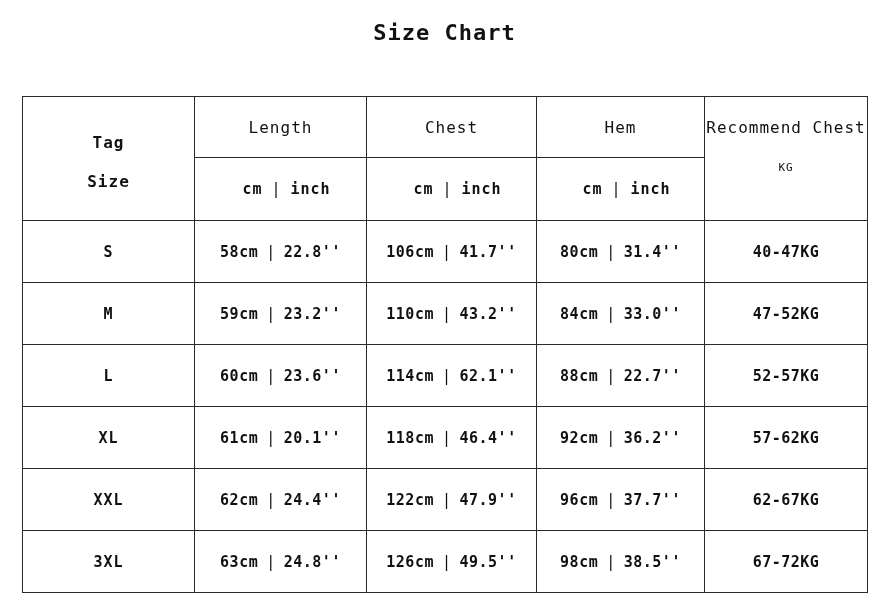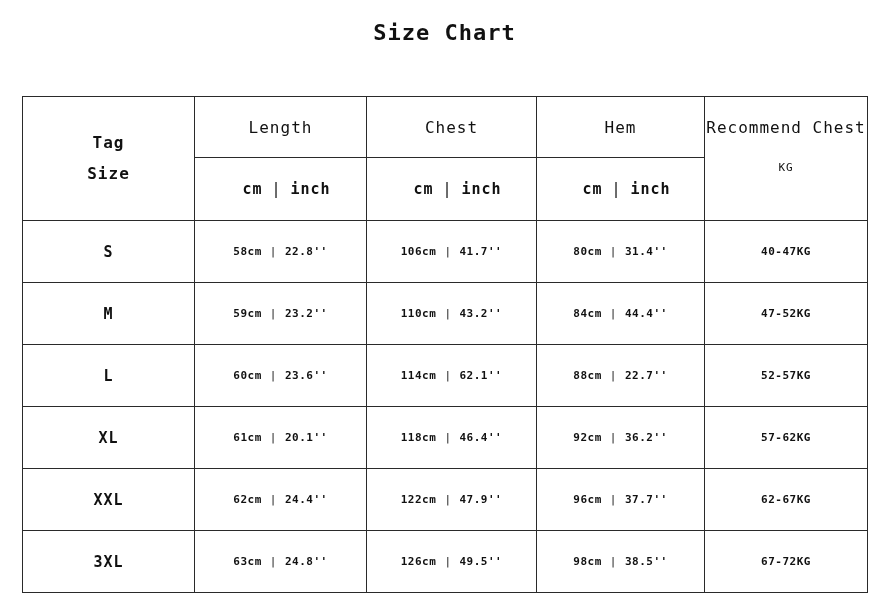--- a/index.html
+++ b/index.html
@@ -67,40 +67,41 @@
   }
   .hdr-tag {
     font-size: 16px;
     font-weight: bold;
     letter-spacing: 1px;
     height: 122px;
     line-height: 1.9;
   }
   .hdr-tag .line1, .hdr-tag .line2 {
     display: block;
+    margin-top: 8px;
   }
   .hdr-unit {
     font-size: 15px;
     font-weight: bold;
     letter-spacing: 1px;
     height: 62px;
   }
   .unit-pair {
     display: inline-block;
     white-space: nowrap;
     margin-left: 12px;
   }
   .unit-pair .sep {
     display: inline-block;
     padding: 0 9px;
     font-weight: normal;
   }
   tbody tr td {
     height: 61px;
-    font-size: 11px;
+    font-size: 15px;
     font-weight: bold;
     letter-spacing: 0.5px;
   }
   .cell-pair {
     display: inline-block;
     white-space: nowrap;
   }
   .cell-pair .sep {
     display: inline-block;
     padding: 0 8px;
@@ -178,21 +179,21 @@
 
         <tr>
           <td class="size-label">M</td>
           <td>
             <span class="cell-pair"><span>59cm</span><span class="sep">|</span><span>23.2''</span></span>
           </td>
           <td>
             <span class="cell-pair"><span>110cm</span><span class="sep">|</span><span>43.2''</span></span>
           </td>
           <td>
-            <span class="cell-pair"><span>84cm</span><span class="sep">|</span><span>44.4''</span></span>
+            <span class="cell-pair"><span>84cm</span><span class="sep">|</span><span>33.0''</span></span>
           </td>
           <td>47-52KG</td>
         </tr>
 
         <tr>
           <td class="size-label">L</td>
           <td>
             <span class="cell-pair"><span>60cm</span><span class="sep">|</span><span>23.6''</span></span>
           </td>
           <td>

